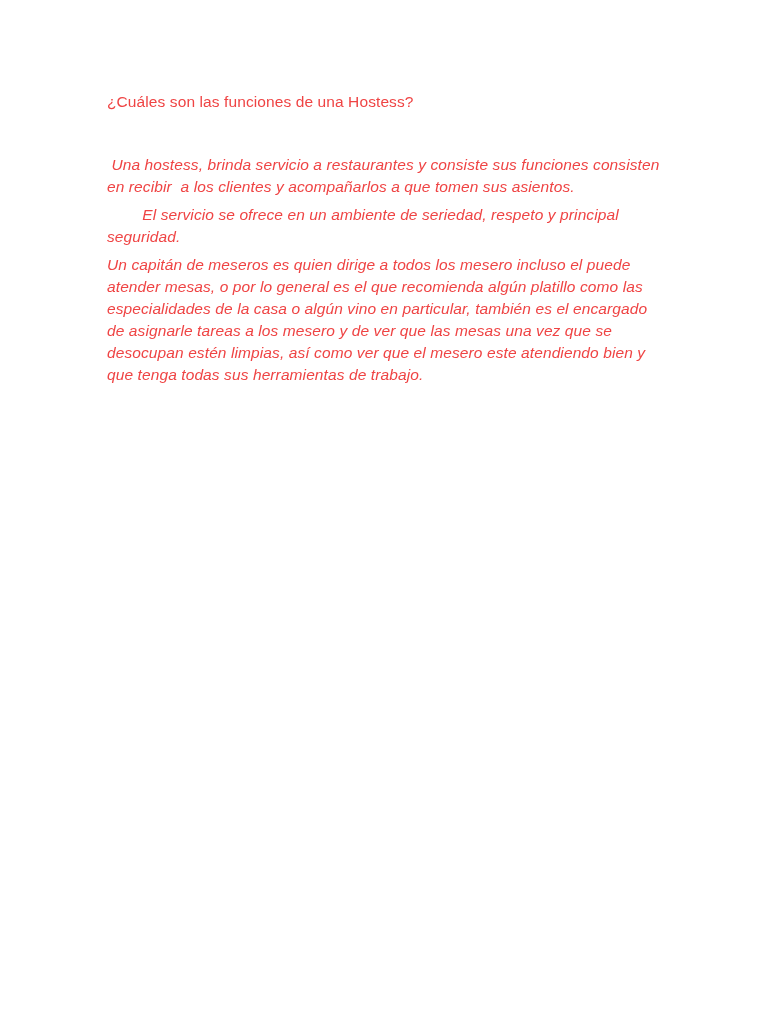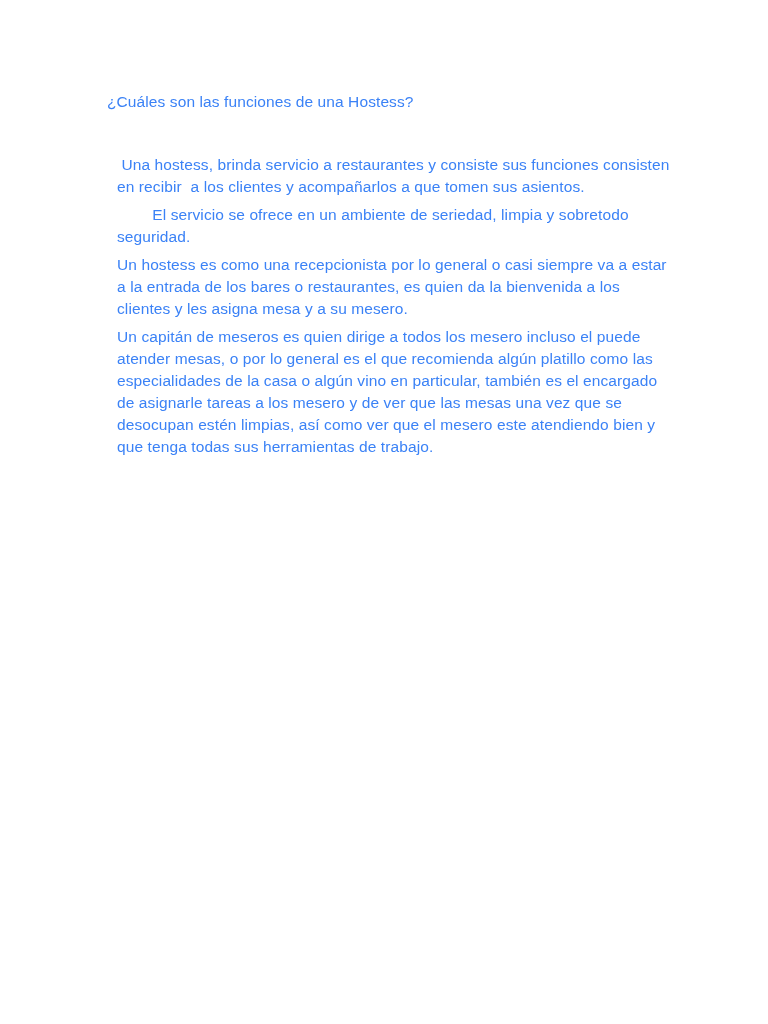--- a/index.html
+++ b/index.html
@@ -13,58 +13,56 @@
     height: 1024px;
     background: #ffffff;
     overflow: hidden;
     font-family: "Liberation Sans", "DejaVu Sans", sans-serif;
   }
   .content {
     position: absolute;
     left: 107px;
     top: 91px;
     width: 620px;
-    color: #3b82f6;
+    color: #ef4444;
     font-size: 15.5px;
     line-height: 22px;
     letter-spacing: 0.1px;
   }
   .doc-title {
     white-space: pre-wrap;
     margin: 0 0 41px 0;
     font-weight: normal;
     font-size: 15.5px;
     line-height: 22px;
   }
   .para {
     white-space: pre-wrap;
-    margin: 0 0 6px 10px;
+    margin: 0 0 6px 0;
+    font-style: italic;
   }
 </style>
 </head>
 <body>
 
 <div class="page">
   <div class="content">
     <h1 class="doc-title">¿Cuáles son las funciones de una Hostess?</h1>
 
     <p class="para"> Una hostess, brinda servicio a restaurantes y consiste sus funciones consisten
 en recibir  a los clientes y acompañarlos a que tomen sus asientos.</p>
 
 
 
-    <p class="para">        El servicio se ofrece en un ambiente de seriedad, limpia y sobretodo
+    <p class="para">        El servicio se ofrece en un ambiente de seriedad, respeto y principal
 seguridad.</p>
 
 
 
 
-    <p class="para">Un hostess es como una recepcionista por lo general o casi siempre va a estar
-a la entrada de los bares o restaurantes, es quien da la bienvenida a los
-clientes y les asigna mesa y a su mesero.</p>
 
     <p class="para">Un capitán de meseros es quien dirige a todos los mesero incluso el puede
 atender mesas, o por lo general es el que recomienda algún platillo como las
 especialidades de la casa o algún vino en particular, también es el encargado
 de asignarle tareas a los mesero y de ver que las mesas una vez que se
 desocupan estén limpias, así como ver que el mesero este atendiendo bien y
 que tenga todas sus herramientas de trabajo.</p>
   </div>
 </div>
 

